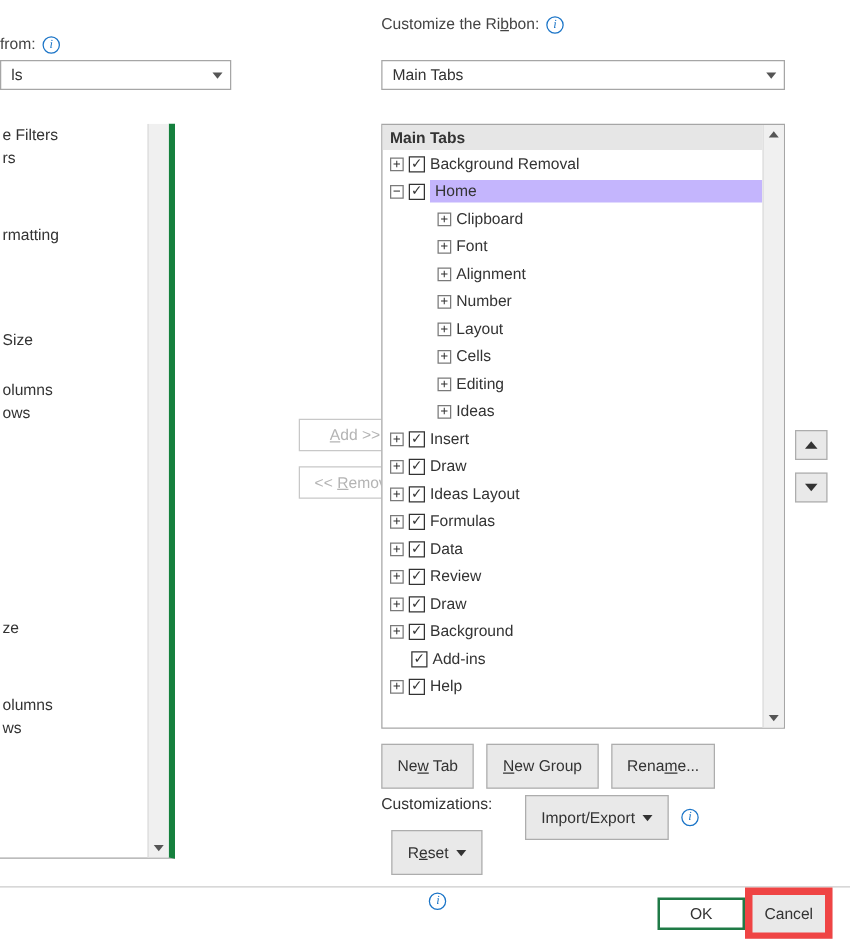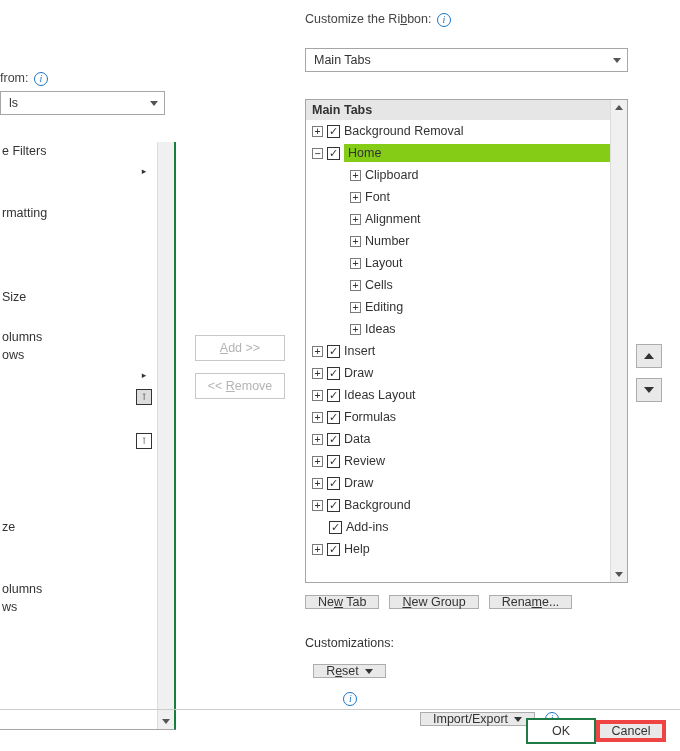--- a/index.html
+++ b/index.html
@@ -46,31 +46,30 @@
     border-right: 4px solid transparent;
     border-top: 5px solid #555;
   }
 
   
   .left-col {
     position: absolute;
     left: 0; top: 0;
     width: 178px;
     height: 690px;
-    margin-top: 43px;
   }
   .left-label { position: absolute; left: 0; top: 28px; }
   .left-combo {
     position: absolute; left: 0; top: 48px;
-    width: 165px;
+    width: 185px;
   }
   .left-listbox {
     position: absolute; left: 0; top: 99px;
-    width: 176px; height: 588px;
-    border-right: 2px solid #15803d;
+    width: 140px; height: 588px;
+    border-right: 5px solid #15803d;
     border-bottom: 1px solid #a6a6a6;
     overflow: hidden;
     background: #fff;
   }
   .left-scrollbar {
     position: absolute; right: 0; top: 0; bottom: 0;
     width: 17px; background: #f0f0f0;
     border-left: 1px solid #dcdcdc;
     display: flex; flex-direction: column;
     justify-content: space-between;
@@ -100,20 +99,21 @@
     width: 92px;
   }
   .mid-btn {
     width: 90px; height: 26px;
     border: 1px solid #c8c8c8;
     background: #fff;
     color: #b4b4b4;
     margin-bottom: 12px;
     display:flex; align-items:center; justify-content:center;
     font-size: 12.5px;
+    margin-left: 44px;
   }
   .mid-btn .u { text-decoration: underline; }
 
   
   .right-col {
     position: absolute;
     left: 305px; top: 0;
     width: 345px;
   }
   .right-label { position:absolute; top: 12px; }
@@ -168,66 +168,67 @@
     background:#e9e9e9;
     display:flex; align-items:center; justify-content:center;
     margin-bottom:10px;
   }
   .tri-up { width:0;height:0;border-left:5px solid transparent;border-right:5px solid transparent;border-bottom:6px solid #333;}
   .tri-down{ width:0;height:0;border-left:5px solid transparent;border-right:5px solid transparent;border-top:6px solid #333;}
 
   
   .below-buttons { position:absolute; left:305px; top:595px; width:325px; display:flex; gap:10px; }
   .std-btn {
-    height:14px; border:1px solid #adadad; background:#e9e9e9;
+    height:36px; border:1px solid #adadad; background:#e9e9e9;
     padding:0 12px; display:flex; align-items:center; justify-content:center;
     font-size:12.5px; white-space:nowrap;
   }
   .std-btn .u { text-decoration: underline; }
 
   .cust-row { position:absolute; left:305px; top:636px; display:flex; align-items:center; gap:14px;flex-direction:column; }
-  .imp-row  { position:absolute; left:420px; top:712px; display:flex; align-items:center; gap:8px;justify-content:flex-end; }
+  .imp-row  { position:absolute; left:420px; top:636px; display:flex; align-items:center; gap:8px;justify-content:flex-end; }
   .dd-caret { width:0;height:0;border-left:4px solid transparent;border-right:4px solid transparent;border-top:5px solid #333; margin-left:6px;}
 
   
   .footer {
     position:absolute; left:0; right:0; bottom:0; height:42px;
     border-top:1px solid #ccc;
     display:flex; align-items:center; justify-content:flex-end;
     padding-right:14px;
   }
   .ok-btn {
     height:26px; min-width:70px;
     border:2px solid #1f7a46;
     display:flex; align-items:center; justify-content:center;
     background:#fff;
   }
   .cancel-btn {
-    height:22px; min-width:70px;
-    border:4px solid #ef4444; background:#e9e9e9;
+    height:42px; min-width:70px;
+    border:6px solid #ef4444; background:#e9e9e9;
     display:flex; align-items:center; justify-content:center;
   }
 
 </style>
 </head>
 <body>
 
 <div class="left-col">
   <div class="left-label label-row">
     <span>from:</span>
     <span class="info-icon">i</span>
   </div>
   <div class="combo left-combo">
     <span>ls</span>
     <span class="caret"></span>
   </div>
 
   <div class="left-listbox">
     <div class="left-content">
       <div class="l-item">e Filters</div>
+      <div class="l-item">rs</div>
       <div class="l-row">
           <div class="expand-handle plain">▸</div>
         </div>
       <div class="l-spacer"></div>
       <div class="l-item">rmatting</div>
       <div class="l-spacer"></div>
       <div class="l-spacer"></div>
       <div class="l-spacer"></div>
       <div class="l-item">Size</div>
       <div class="l-spacer"></div>
@@ -284,21 +285,21 @@
 
       <div class="tree-row">
         <span class="expander">+</span>
         <span class="cb checked"></span>
         <span>Background Removal</span>
       </div>
 
       <div class="tree-row">
         <span class="expander">−</span>
         <span class="cb checked"></span>
-        <span class="sel" style="flex:1;background:#84cc16;padding:2px 4px;">Home</span>
+        <span class="sel" style="flex:1;background:#c4b5fd;padding:2px 4px;">Home</span>
       </div>
       <div class="tree-row indent1">
           <span class="expander">+</span>
           <span>Clipboard</span>
         </div>
       <div class="tree-row indent1">
           <span class="expander">+</span>
           <span>Font</span>
         </div>
       <div class="tree-row indent1">

